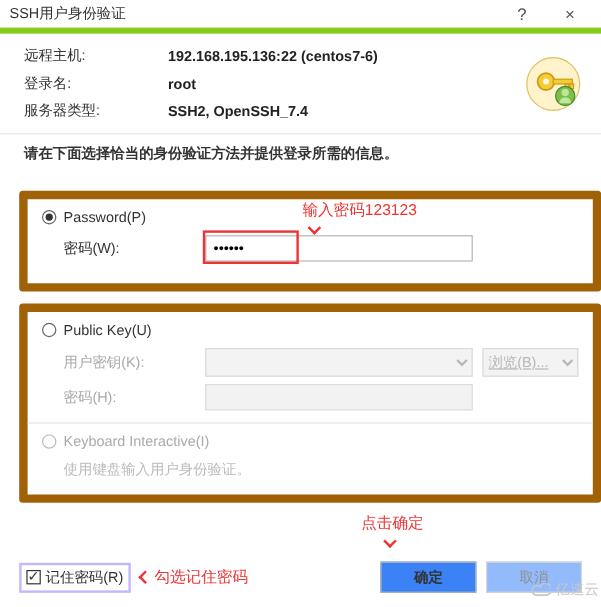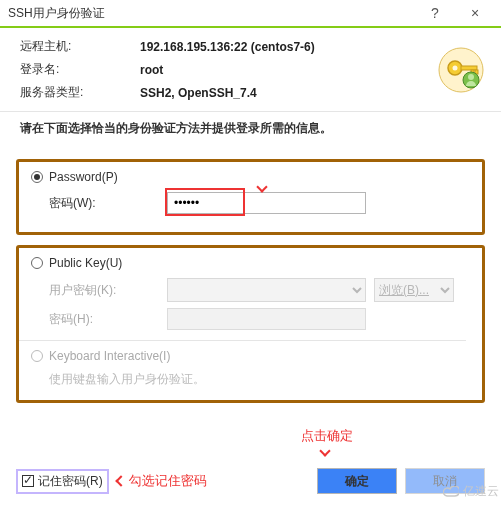--- a/index.html
+++ b/index.html
@@ -12,21 +12,21 @@
     height: 506px;
     position: relative;
     overflow: hidden;
     color: #333;
   }
   .titlebar {
     display: flex;
     align-items: center;
     height: 28px;
     padding: 0 6px 0 8px;
-    border-bottom: 2px solid #84cc16;
+    border-bottom: 5px solid #84cc16;
     font-size: 12px;
   }
   .titlebar .title { flex: 1; }
   .titlebar .help, .titlebar .close {
     width: 40px; height: 24px; text-align: center; line-height: 24px;
     font-size: 14px; color: #555;
   }
   .info {
     padding: 10px 16px 6px 20px;
     display: grid;
@@ -45,24 +45,24 @@
   }
   .keyicon svg { width: 48px; height: 48px; }
   .instr {
     padding: 8px 16px 6px 20px;
     font-weight: bold;
     color: #333;
     border-top: 1px solid #e5e5e5;
     margin-top: 4px;
   }
   .group {
-    margin: 10px 16px 0 16px;
-    border: 3px solid #a16207;
+    margin: 10px 0 0 16px;
+    border: 7px solid #a16207;
     border-radius: 3px;
-    padding: 8px 28px 12px 12px;
+    padding: 8px 12px 12px 12px;
     position: relative;
   }
   .radio-row { display: flex; align-items: center; gap: 6px; margin-bottom: 8px; font-size: 12px; }
   .radio { width: 12px; height: 12px; border: 1px solid #666; border-radius: 50%; position: relative; background: #fff; }
   .radio.checked::after { content: ""; position: absolute; inset: 2px; border-radius: 50%; background: #333; }
   .radio.disabled { border-color: #bbb; }
   .field-row { display: grid; grid-template-columns: 110px 1fr 80px; align-items: center; gap: 8px; margin: 6px 0; padding-left: 18px; }
   .field-row .lbl { color: #333; }
   .field-row.disabled .lbl { color: #aaa; }
   input.text {
@@ -149,21 +149,21 @@
     <span class="lbl">密码(W):</span>
     <div style="position:relative;">
       <input class="text" type="password" style="width: 100%;" value="••••••">
       <div class="pwd-highlight" style="left:-2px; top:-4px; width:80px; height:28px;"></div>
     </div>
     <span></span>
   </div>
 </div>
 
 <span class="annot" style="left:252px; top:166px;">
-  <br>
+  <span>输入密码123123</span><br>
   <span class="arrow-d" style="margin-left:6px;"></span>
 </span>
 
 <div class="group">
   <div class="radio-row">
     <span class="radio"></span>
     <span>Public Key(U)</span>
   </div>
   <div class="field-row disabled">
     <span class="lbl">用户密钥(K):</span>

